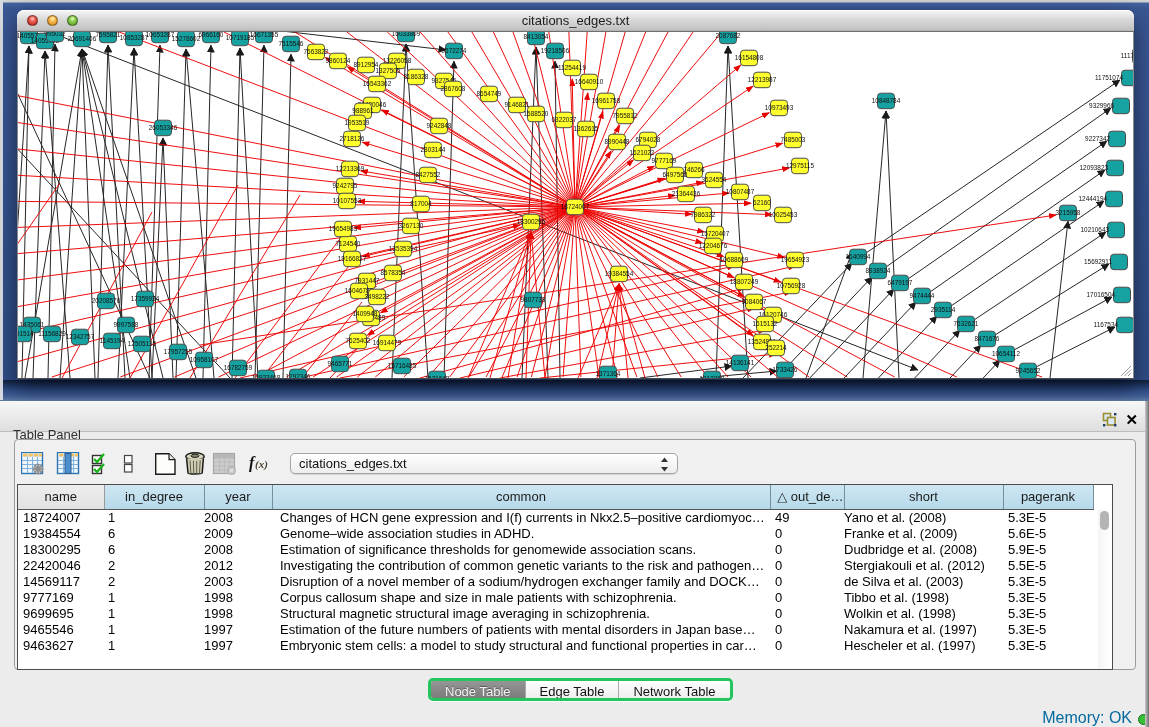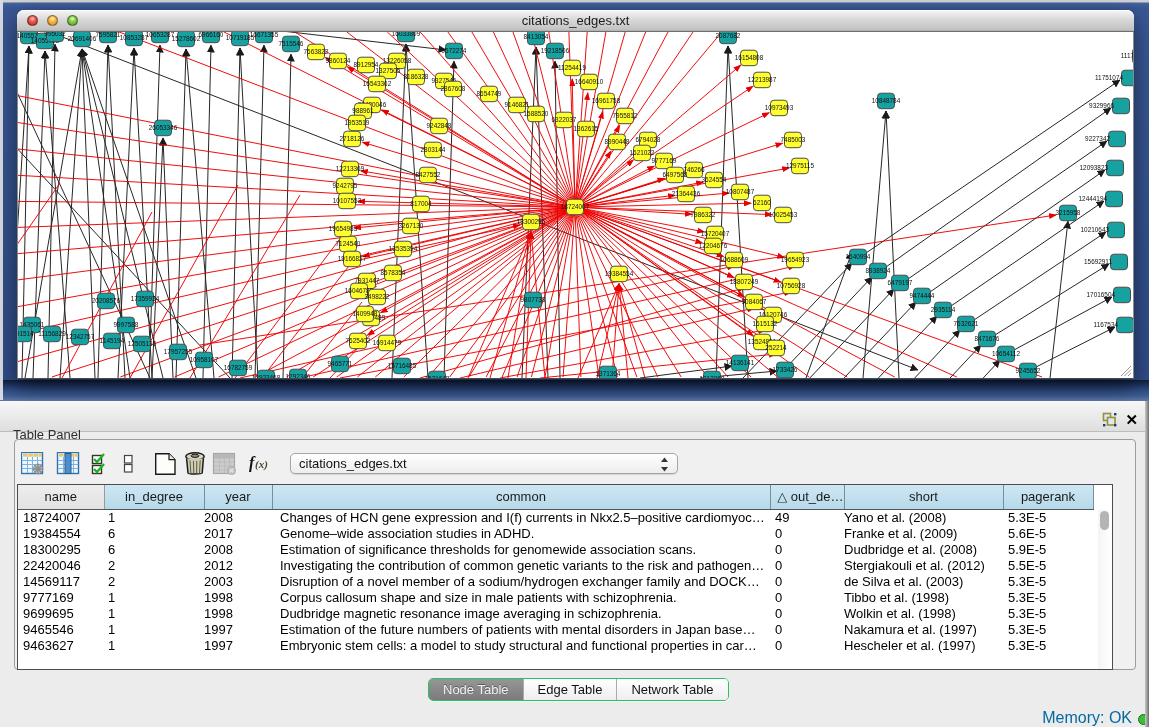--- a/index.html
+++ b/index.html
@@ -23,21 +23,21 @@
 table{border-collapse:collapse;table-layout:fixed;width:1075px;font-size:13px}
 th{height:24px;background:linear-gradient(#cfe6f2,#b5d9ea);font-weight:normal;color:#1b1b1b;border-right:1px solid #74909e;border-bottom:1px solid #565656;overflow:hidden;white-space:nowrap}
 th.c1{background:linear-gradient(#ededed,#e2e2e2);border-right:1px solid #9a9a9a}
 td{height:16px;line-height:16px;color:#000;overflow:hidden;white-space:nowrap;padding:0}
 .c1{width:86px}.c2{width:100px}.c3{width:68px}.c4{width:498px}.c5{width:74px}.c6{width:159px}.c7{width:90px}
 td.c1{padding-left:5px}td.c2{padding-left:4px}td.c3{padding-left:0}td.c4{padding-left:8px}td.c5{padding-left:5px}td.c6{padding-right:36px}td.c7{padding-left:5px}
 th.c5{text-align:right;padding-left:5px}
 td.c3{padding-left:0}
 #vsb{position:absolute;right:1px;top:25px;width:13px;height:160px;background:linear-gradient(90deg,#f4f4f4,#fff)}
 #vsb .thumb{position:absolute;left:2px;top:1px;width:9px;height:19px;border-radius:5px;background:#b4b4b4}
-#tabs{position:absolute;left:428px;top:277px;height:23px;display:flex;border:1px solid #22c55e;border-radius:5px;overflow:hidden;background:#fff;box-shadow:0 1px 0 rgba(255,255,255,.8)}
+#tabs{position:absolute;left:428px;top:277px;height:23px;display:flex;border:3px solid #22c55e;border-radius:5px;overflow:hidden;background:#fff;box-shadow:0 1px 0 rgba(255,255,255,.8)}
 #tabs div{font-size:13px;line-height:21px;padding:0 14px;color:#111;background:linear-gradient(#fff,#eee);border-right:1px solid #aaa}
 #tabs div.sel{background:linear-gradient(#969696,#7b7b7b);color:#f2f2f2;text-shadow:0 -1px 0 #5a5a5a}
 #tabs div:last-child{border-right:none}
 #status{position:absolute;right:0;top:308px;font-size:16px;color:#0369a1}
 #status .dot{display:inline-block;width:11px;height:11px;border-radius:50%;background:#35c035;border:1px solid #1e6a1e;vertical-align:-2px;margin-left:6px}
 #redge{position:absolute;right:0;top:401px;width:4px;height:326px;background:linear-gradient(90deg,#c9c9c9,#6f6f6f)}
 #flo{position:absolute;right:32px;top:10px;width:15px;height:15px}
 #clo{position:absolute;right:11px;top:9px;font-size:15px;font-weight:bold;color:#000}
 </style></head><body>
 <div id="desktop"></div>
@@ -669,21 +669,21 @@
               <td class="c2">1</td>
               <td class="c3">2008</td>
               <td class="c4">Changes of HCN gene expression and I(f) currents in Nkx2.5–positive cardiomyoc…</td>
               <td class="c5">49</td>
               <td class="c6">Yano et al. (2008)</td>
               <td class="c7">5.3E-5</td>
             </tr>
             <tr>
               <td class="c1">19384554</td>
               <td class="c2">6</td>
-              <td class="c3">2017</td>
+              <td class="c3">2009</td>
               <td class="c4">Genome–wide association studies in ADHD.</td>
               <td class="c5">0</td>
               <td class="c6">Franke et al. (2009)</td>
               <td class="c7">5.6E-5</td>
             </tr>
             <tr>
               <td class="c1">18300295</td>
               <td class="c2">6</td>
               <td class="c3">2008</td>
               <td class="c4">Estimation of significance thresholds for genomewide association scans.</td>
@@ -715,21 +715,21 @@
               <td class="c3">1998</td>
               <td class="c4">Corpus callosum shape and size in male patients with schizophrenia.</td>
               <td class="c5">0</td>
               <td class="c6">Tibbo et al. (1998)</td>
               <td class="c7">5.3E-5</td>
             </tr>
             <tr>
               <td class="c1">9699695</td>
               <td class="c2">1</td>
               <td class="c3">1998</td>
-              <td class="c4">Dudbridge magnetic resonance image averaging in schizophrenia.</td>
+              <td class="c4">Structural magnetic structural image averaging in schizophrenia.</td>
               <td class="c5">0</td>
               <td class="c6">Wolkin et al. (1998)</td>
               <td class="c7">5.3E-5</td>
             </tr>
             <tr>
               <td class="c1">9465546</td>
               <td class="c2">1</td>
               <td class="c3">1997</td>
               <td class="c4">Estimation of the future numbers of patients with mental disorders in Japan base…</td>
               <td class="c5">0</td>

